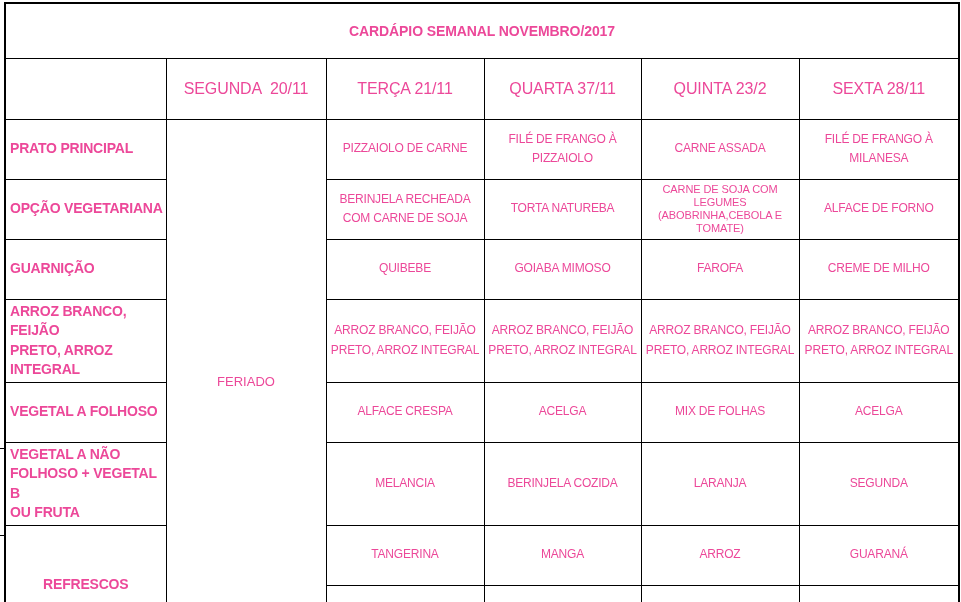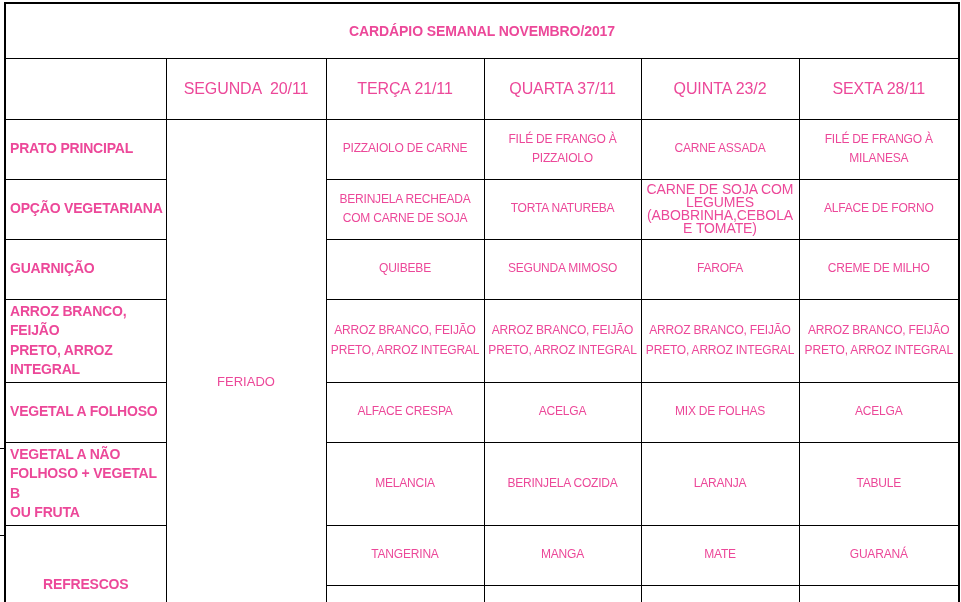--- a/index.html
+++ b/index.html
@@ -68,21 +68,21 @@
   }
   .data-cell {
     text-align: center;
     font-size: 12px;
     padding: 2px 2px;
     line-height: 19.5px;
     white-space: pre-wrap;
     letter-spacing: -0.2px;
   }
   .data-cell.small {
-    font-size: 14px;
+    font-size: 11px;
     line-height: 13px;
     letter-spacing: -0.1px;
   }
   .gridline-stub {
     position: absolute;
     left: 0;
     width: 5px;
     height: 1px;
     background: #000000;
   }
@@ -135,21 +135,21 @@
 COM CARNE DE SOJA</td>
       <td class="data-cell">TORTA NATUREBA</td>
       <td class="data-cell small">CARNE DE SOJA COM LEGUMES
 (ABOBRINHA,CEBOLA E TOMATE)</td>
       <td class="data-cell">ALFACE DE FORNO</td>
     </tr>
 
     <tr class="data-row">
       <td class="label-cell">GUARNIÇÃO</td>
       <td class="data-cell">QUIBEBE</td>
-      <td class="data-cell">SEGUNDA MIMOSO</td>
+      <td class="data-cell">GOIABA MIMOSO</td>
       <td class="data-cell">FAROFA</td>
       <td class="data-cell">CREME DE MILHO</td>
     </tr>
 
     <tr class="data-row">
       <td class="label-cell">ARROZ BRANCO, FEIJÃO
 PRETO, ARROZ INTEGRAL</td>
       <td class="data-cell">ARROZ BRANCO, FEIJÃO
 PRETO, ARROZ INTEGRAL</td>
       <td class="data-cell">ARROZ BRANCO, FEIJÃO
@@ -168,28 +168,28 @@
       <td class="data-cell">ACELGA</td>
     </tr>
 
     <tr class="data-row">
       <td class="label-cell">VEGETAL A NÃO
 FOLHOSO + VEGETAL B
 OU FRUTA</td>
       <td class="data-cell">MELANCIA</td>
       <td class="data-cell">BERINJELA COZIDA</td>
       <td class="data-cell">LARANJA</td>
-      <td class="data-cell">TABULE</td>
+      <td class="data-cell">SEGUNDA</td>
     </tr>
 
     <tr class="data-row">
       <td rowspan="2" class="label-cell center-label">REFRESCOS</td>
       <td class="data-cell">TANGERINA</td>
       <td class="data-cell">MANGA</td>
-      <td class="data-cell">MATE</td>
+      <td class="data-cell">ARROZ</td>
       <td class="data-cell">GUARANÁ</td>
     </tr>
 
     <tr class="data-row">
       <td class="data-cell">FEIJÃO</td>
       <td class="data-cell">GOIABA</td>
       <td class="data-cell">CARNE</td>
       <td class="data-cell">UVA</td>
     </tr>
   </tbody>

